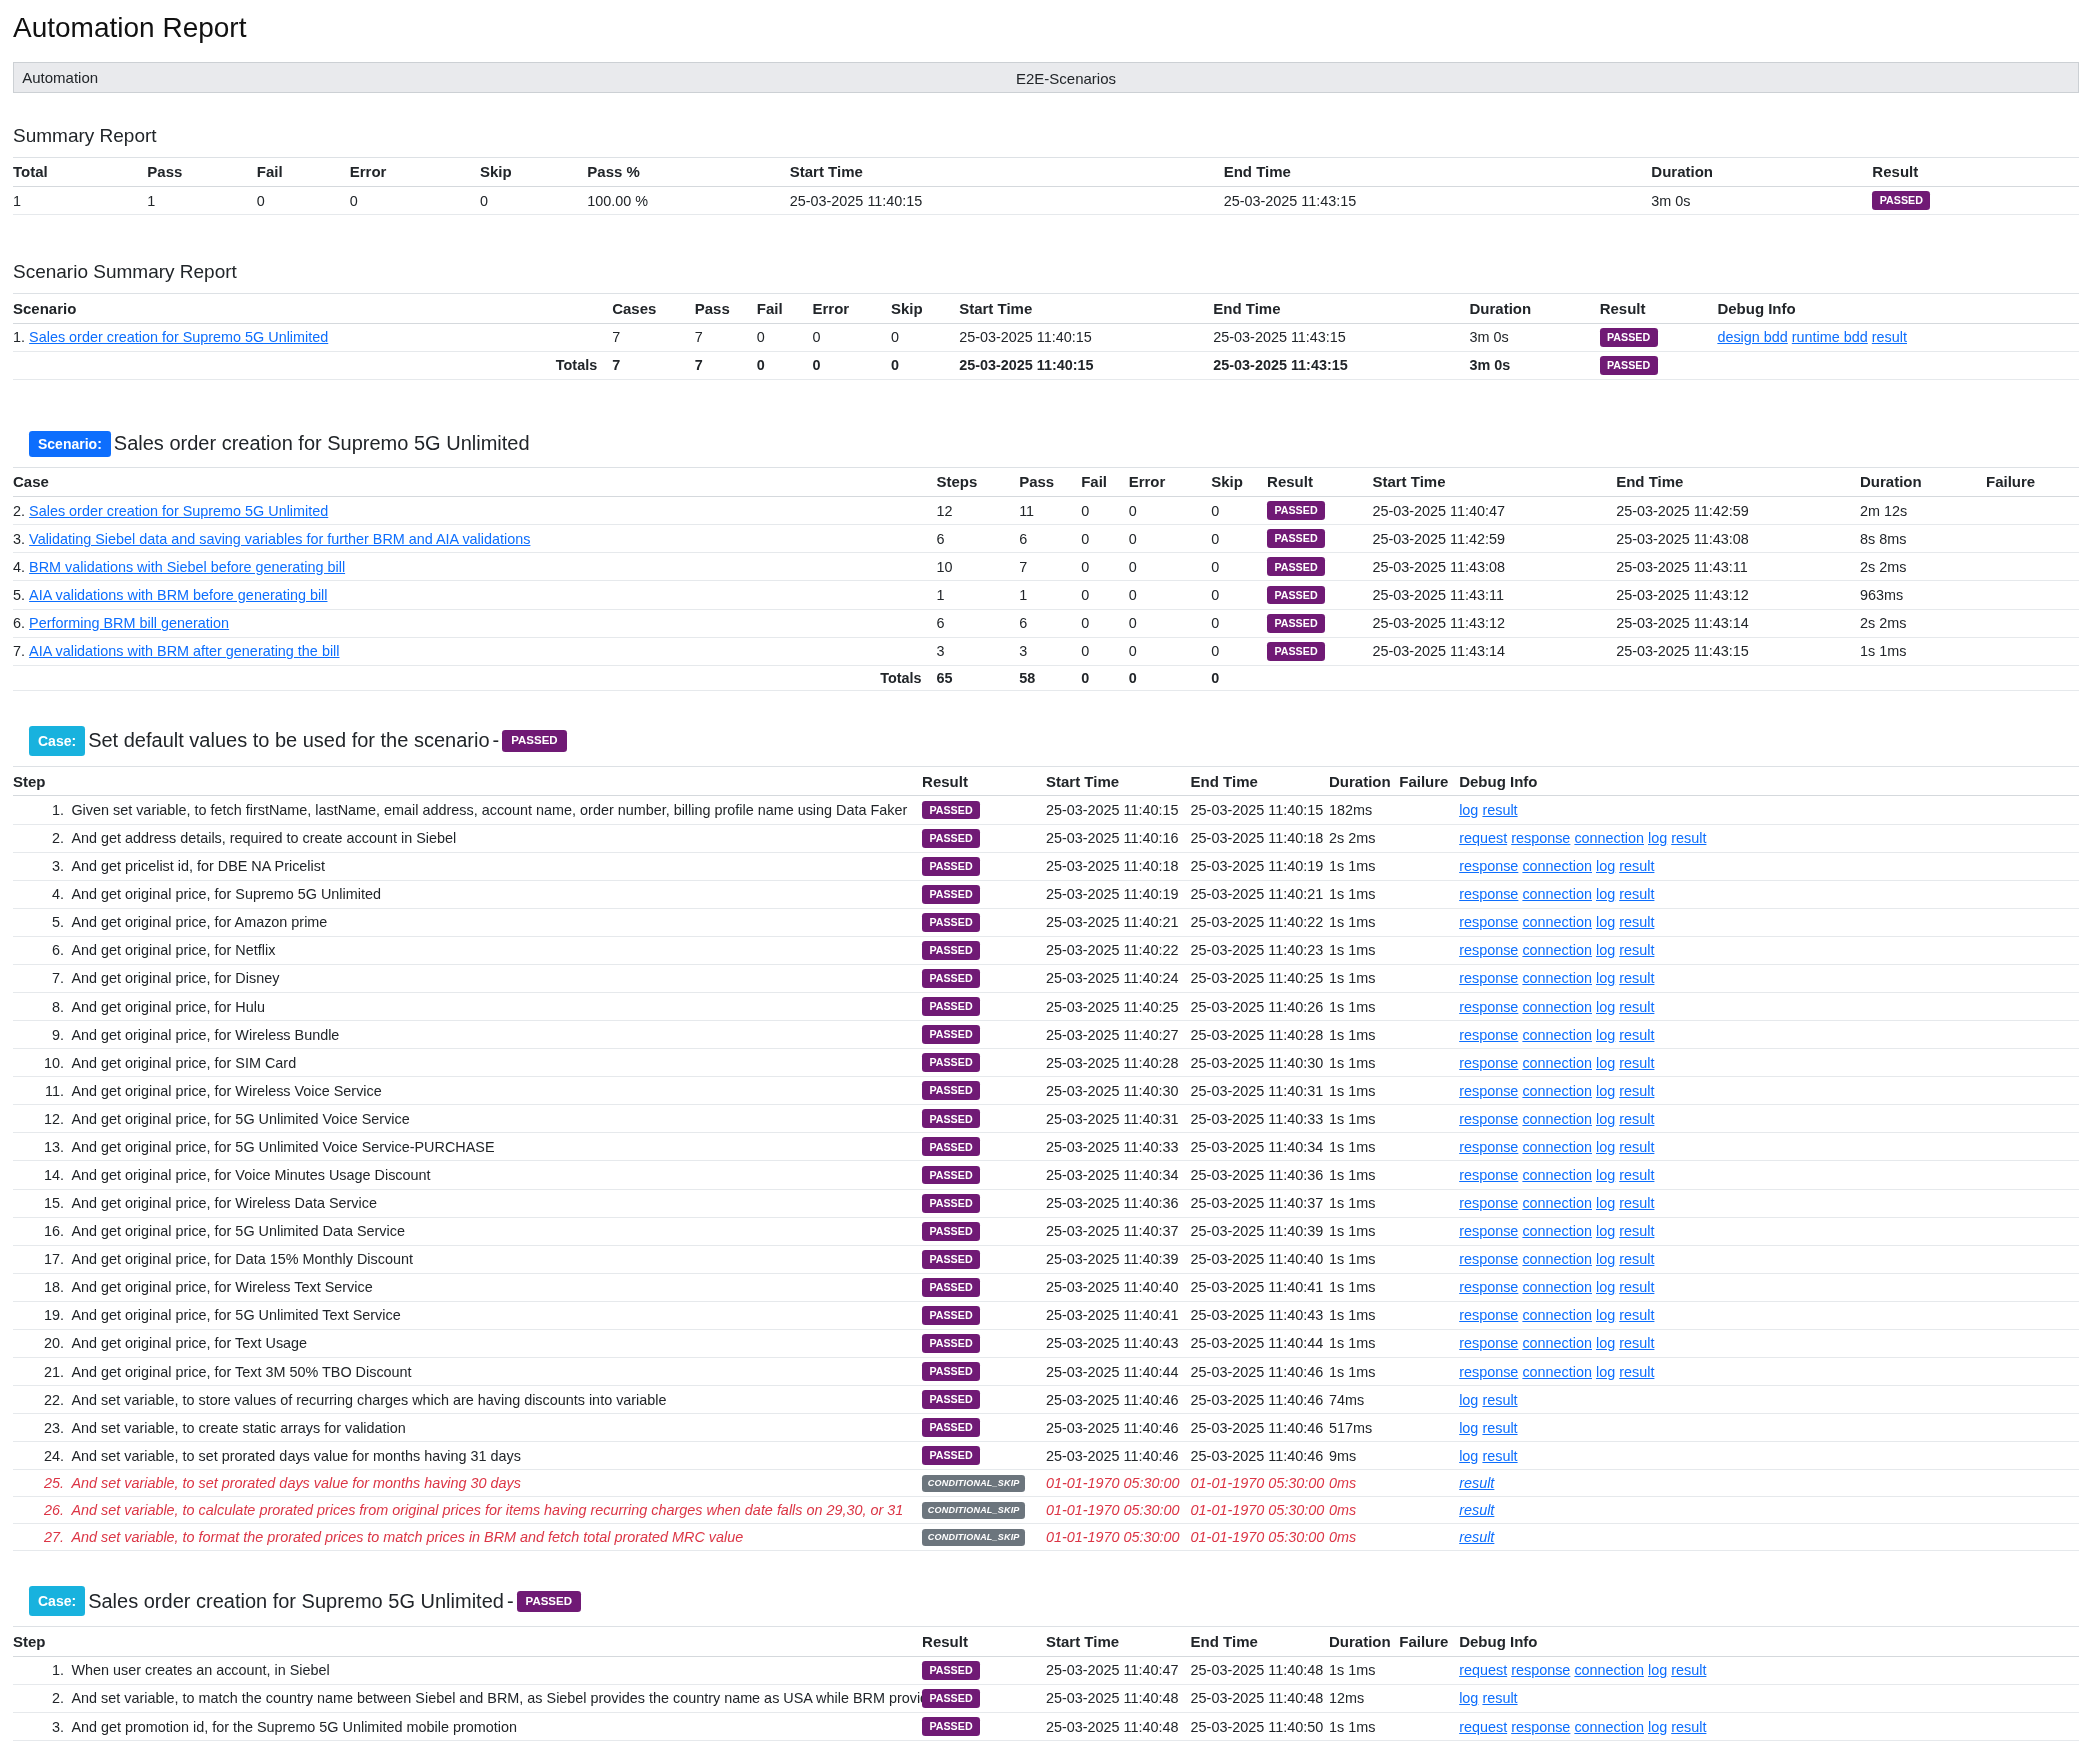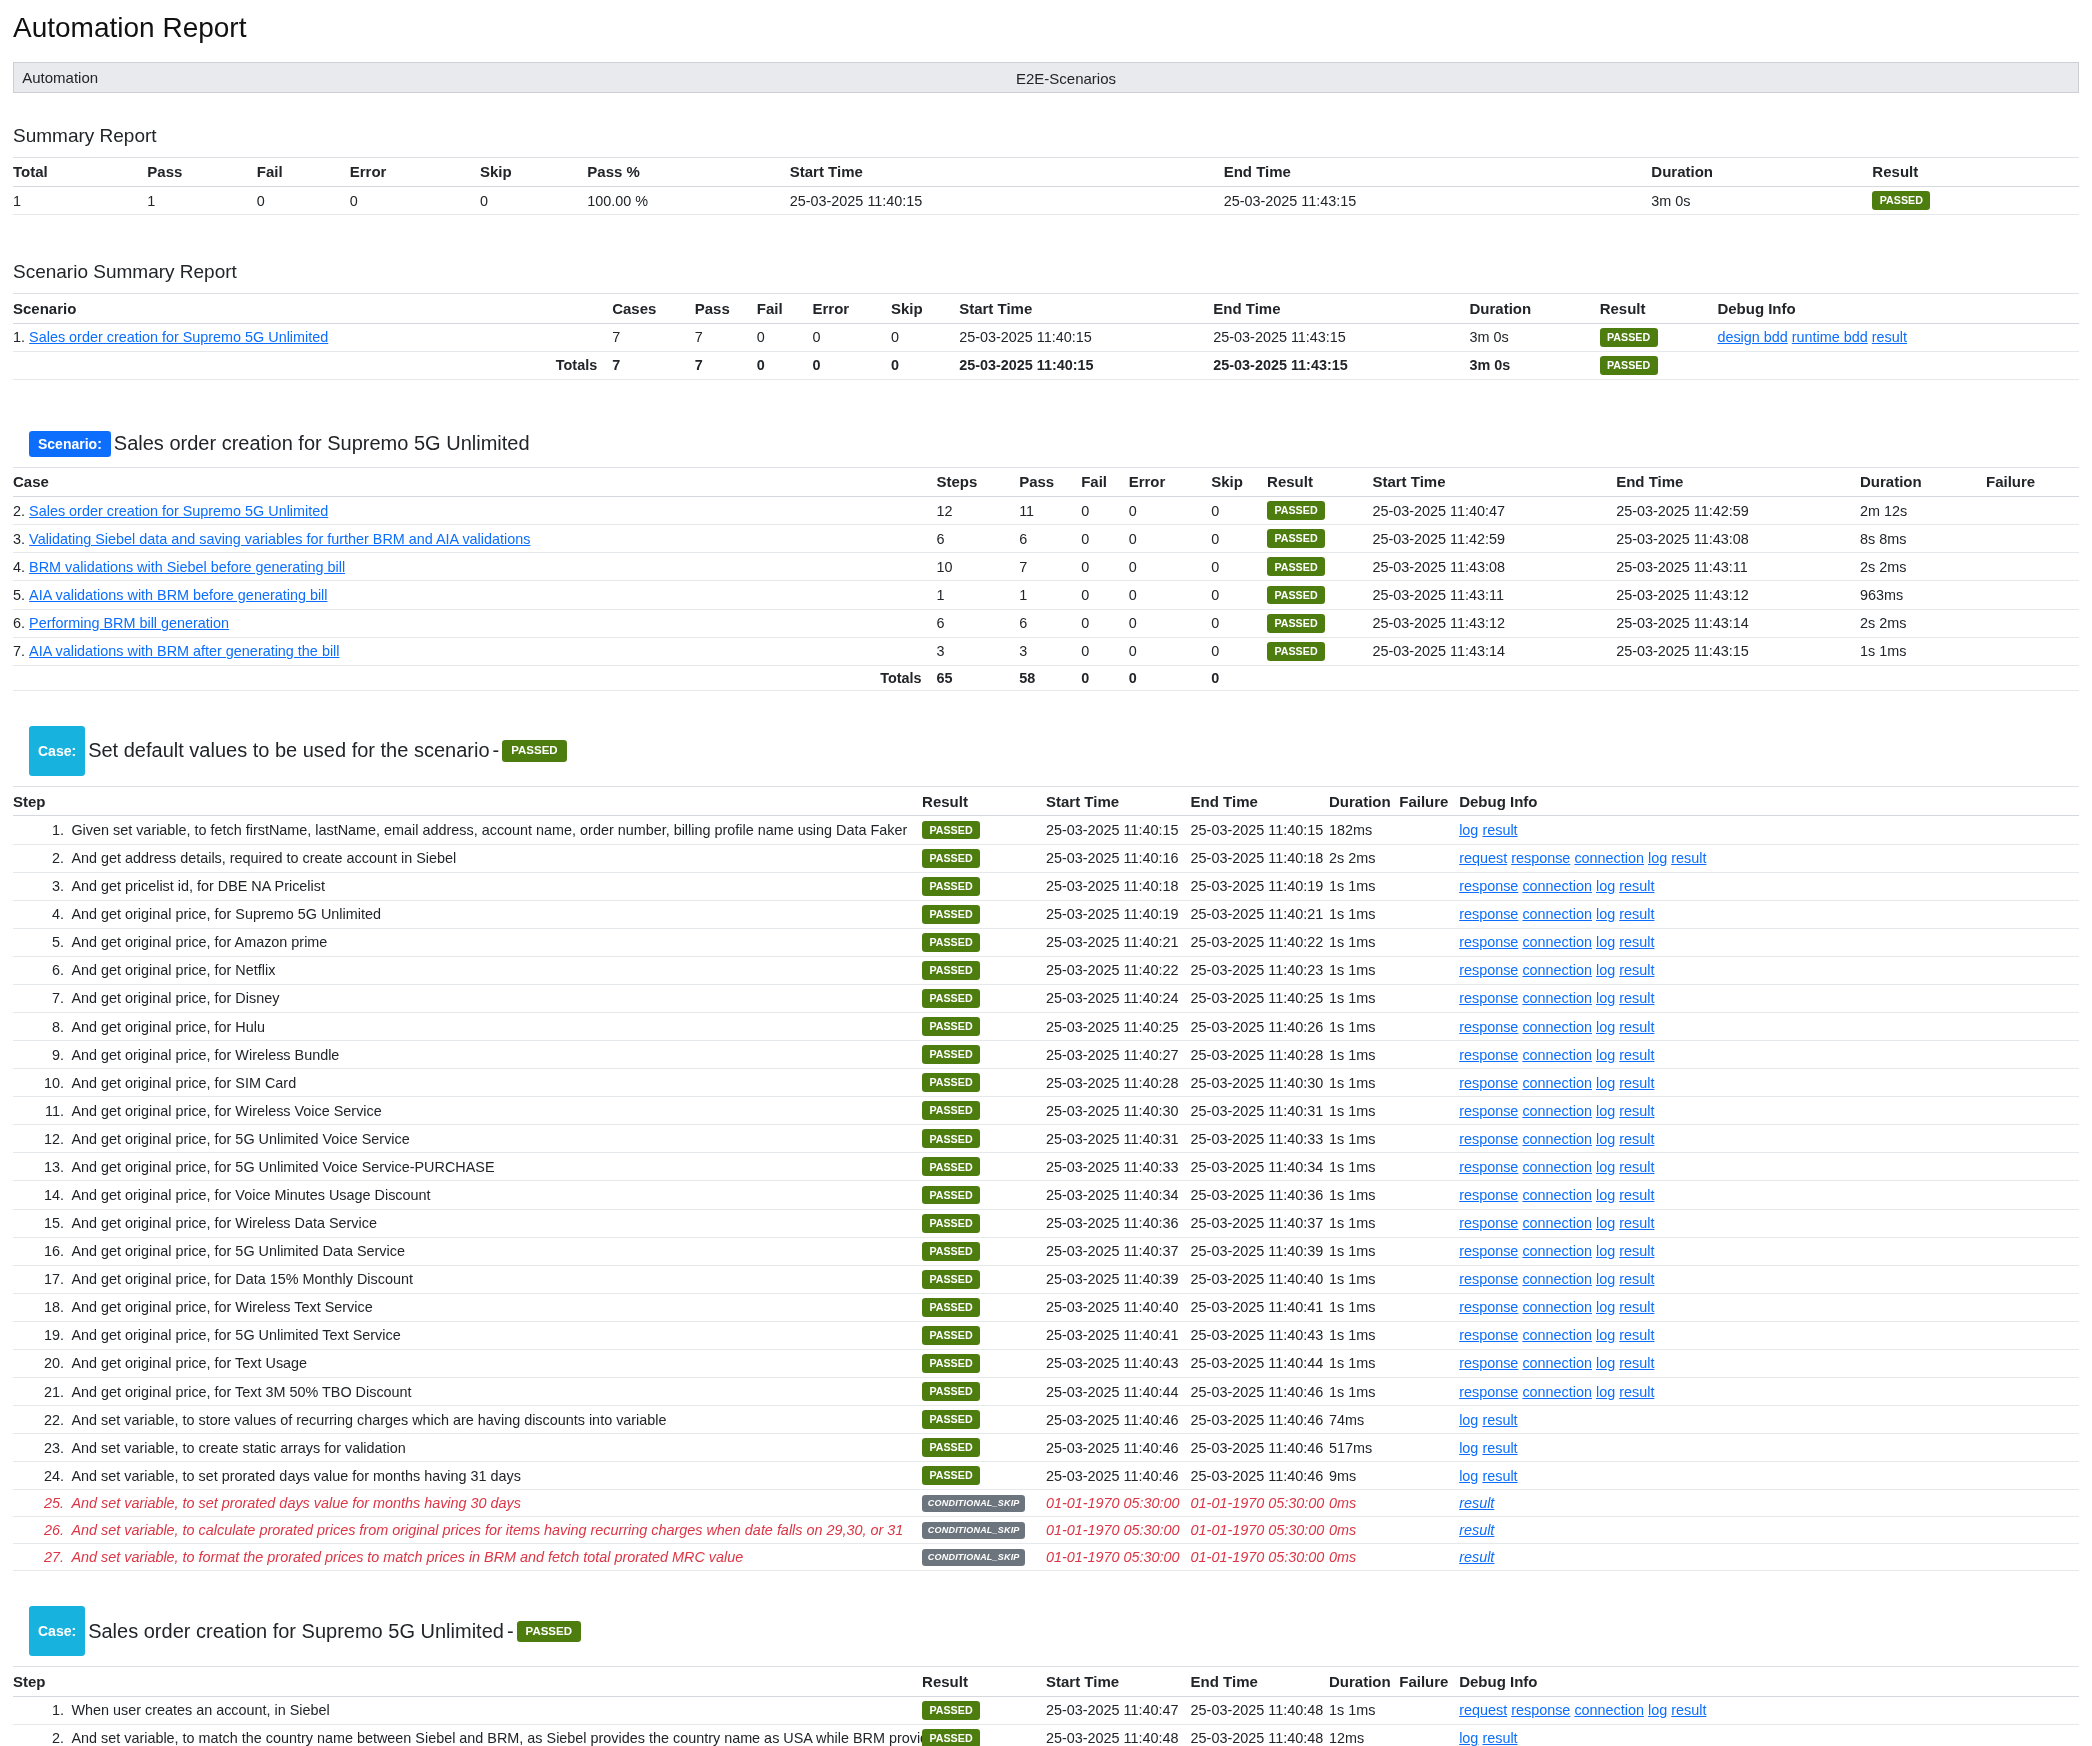--- a/index.html
+++ b/index.html
@@ -50,24 +50,24 @@
   .nowrap { white-space: nowrap; }
 
   tr.totals-row { font-weight: 700; }
   .t-label { text-align: right; padding-right: 15px; font-weight: 700; }
 
   .badge {
     display: inline-block; color: #fff; font-weight: 700;
     font-size: 10.7px; line-height: 1; padding: 4.1px 7.4px;
     border-radius: 3.3px; white-space: nowrap; vertical-align: middle;
   }
-  .badge-pass { background: #4d7c0f; }
+  .badge-pass { background: #701a75; }
   .badge-skip { background: #6c757d; font-size: 9px; padding: 4.1px 5.8px; letter-spacing: 0.2px; }
   .badge-scenario { background: #0d6efd; font-size: 14px; padding: 5.8px 9px; }
-  .badge-case { background: #18b2de; font-size: 14px; padding: 18px 9px; }
+  .badge-case { background: #18b2de; font-size: 14px; padding: 8px 9px; }
   .badge-heading { font-size: 11.5px; padding: 5px 9px; }
 
   .section-heading { display: flex; align-items: center; gap: 3px; margin: 51px 16px 10px; }
   .section-heading.case-heading { margin-top: 35px; }
   .heading-text { font-size: 20px; color: #212529; }
 
   .step-prefix { display: inline-block; width: 13px; }
   .step-num { display: inline-block; min-width: 38px; text-align: right; margin-right: 7.4px; }
   .row-num { margin-right: 4.1px; }
   .step-cell, .name-cell { white-space: nowrap; overflow: hidden; }

